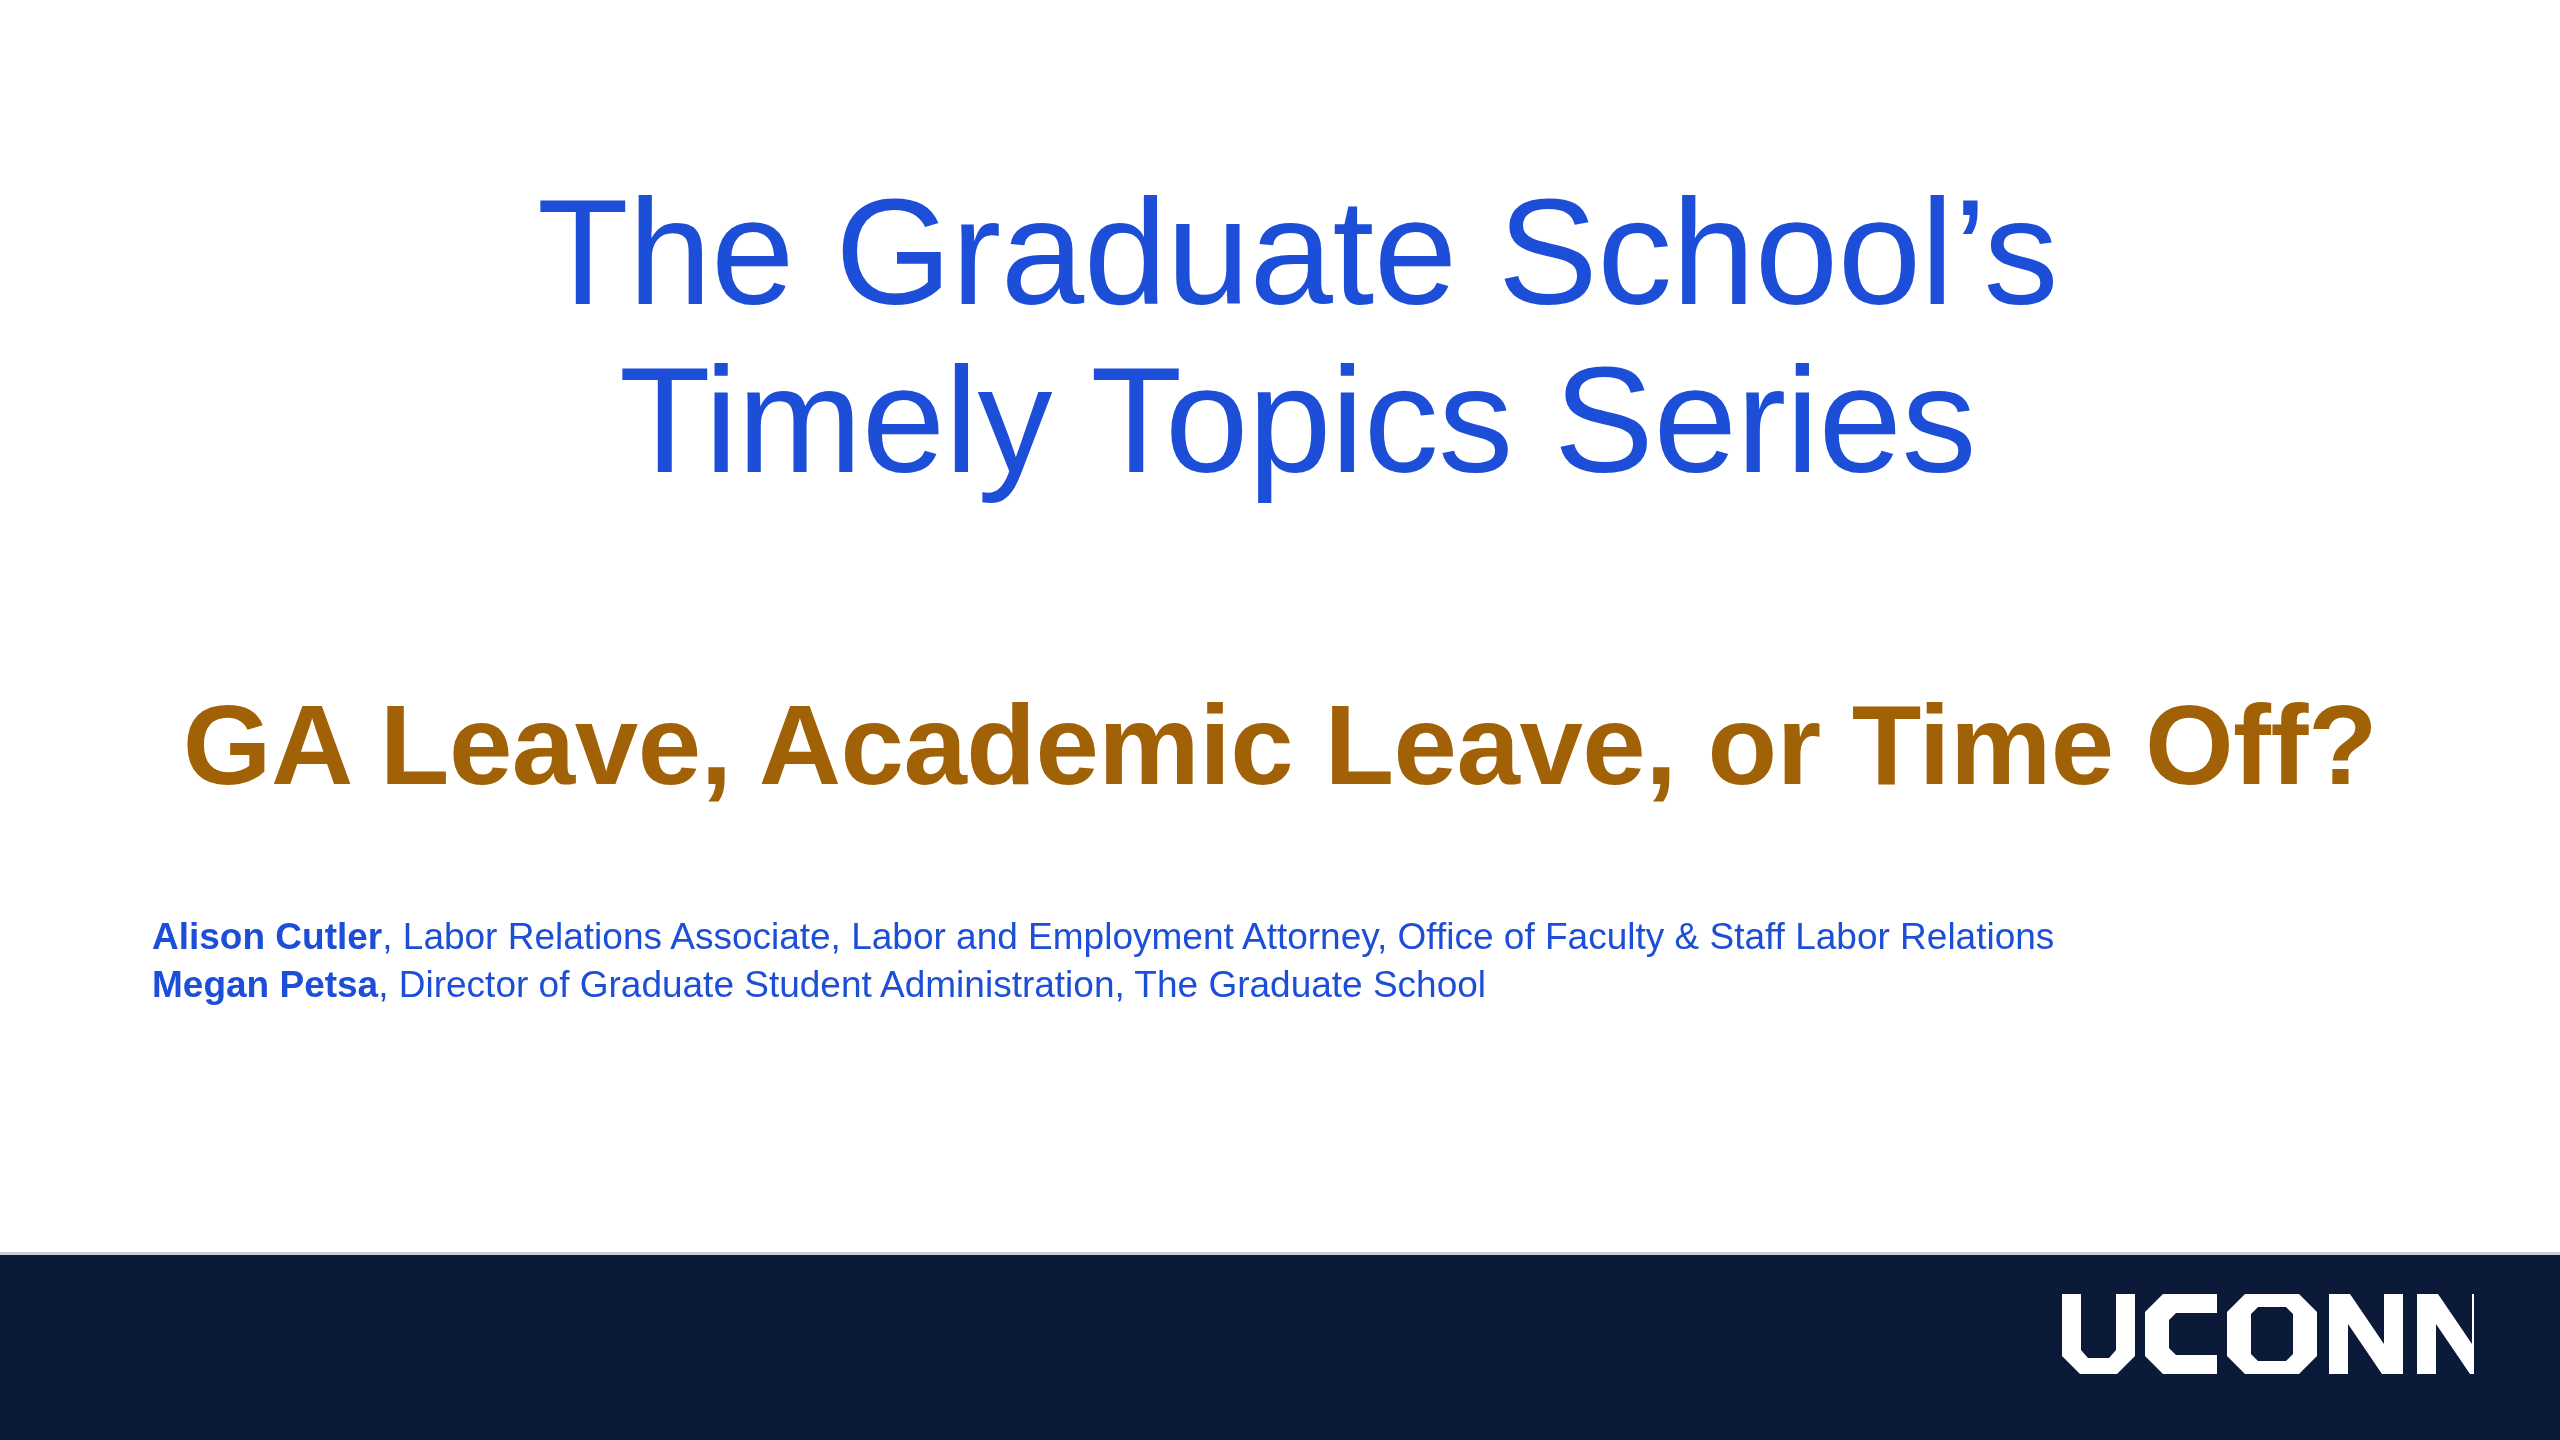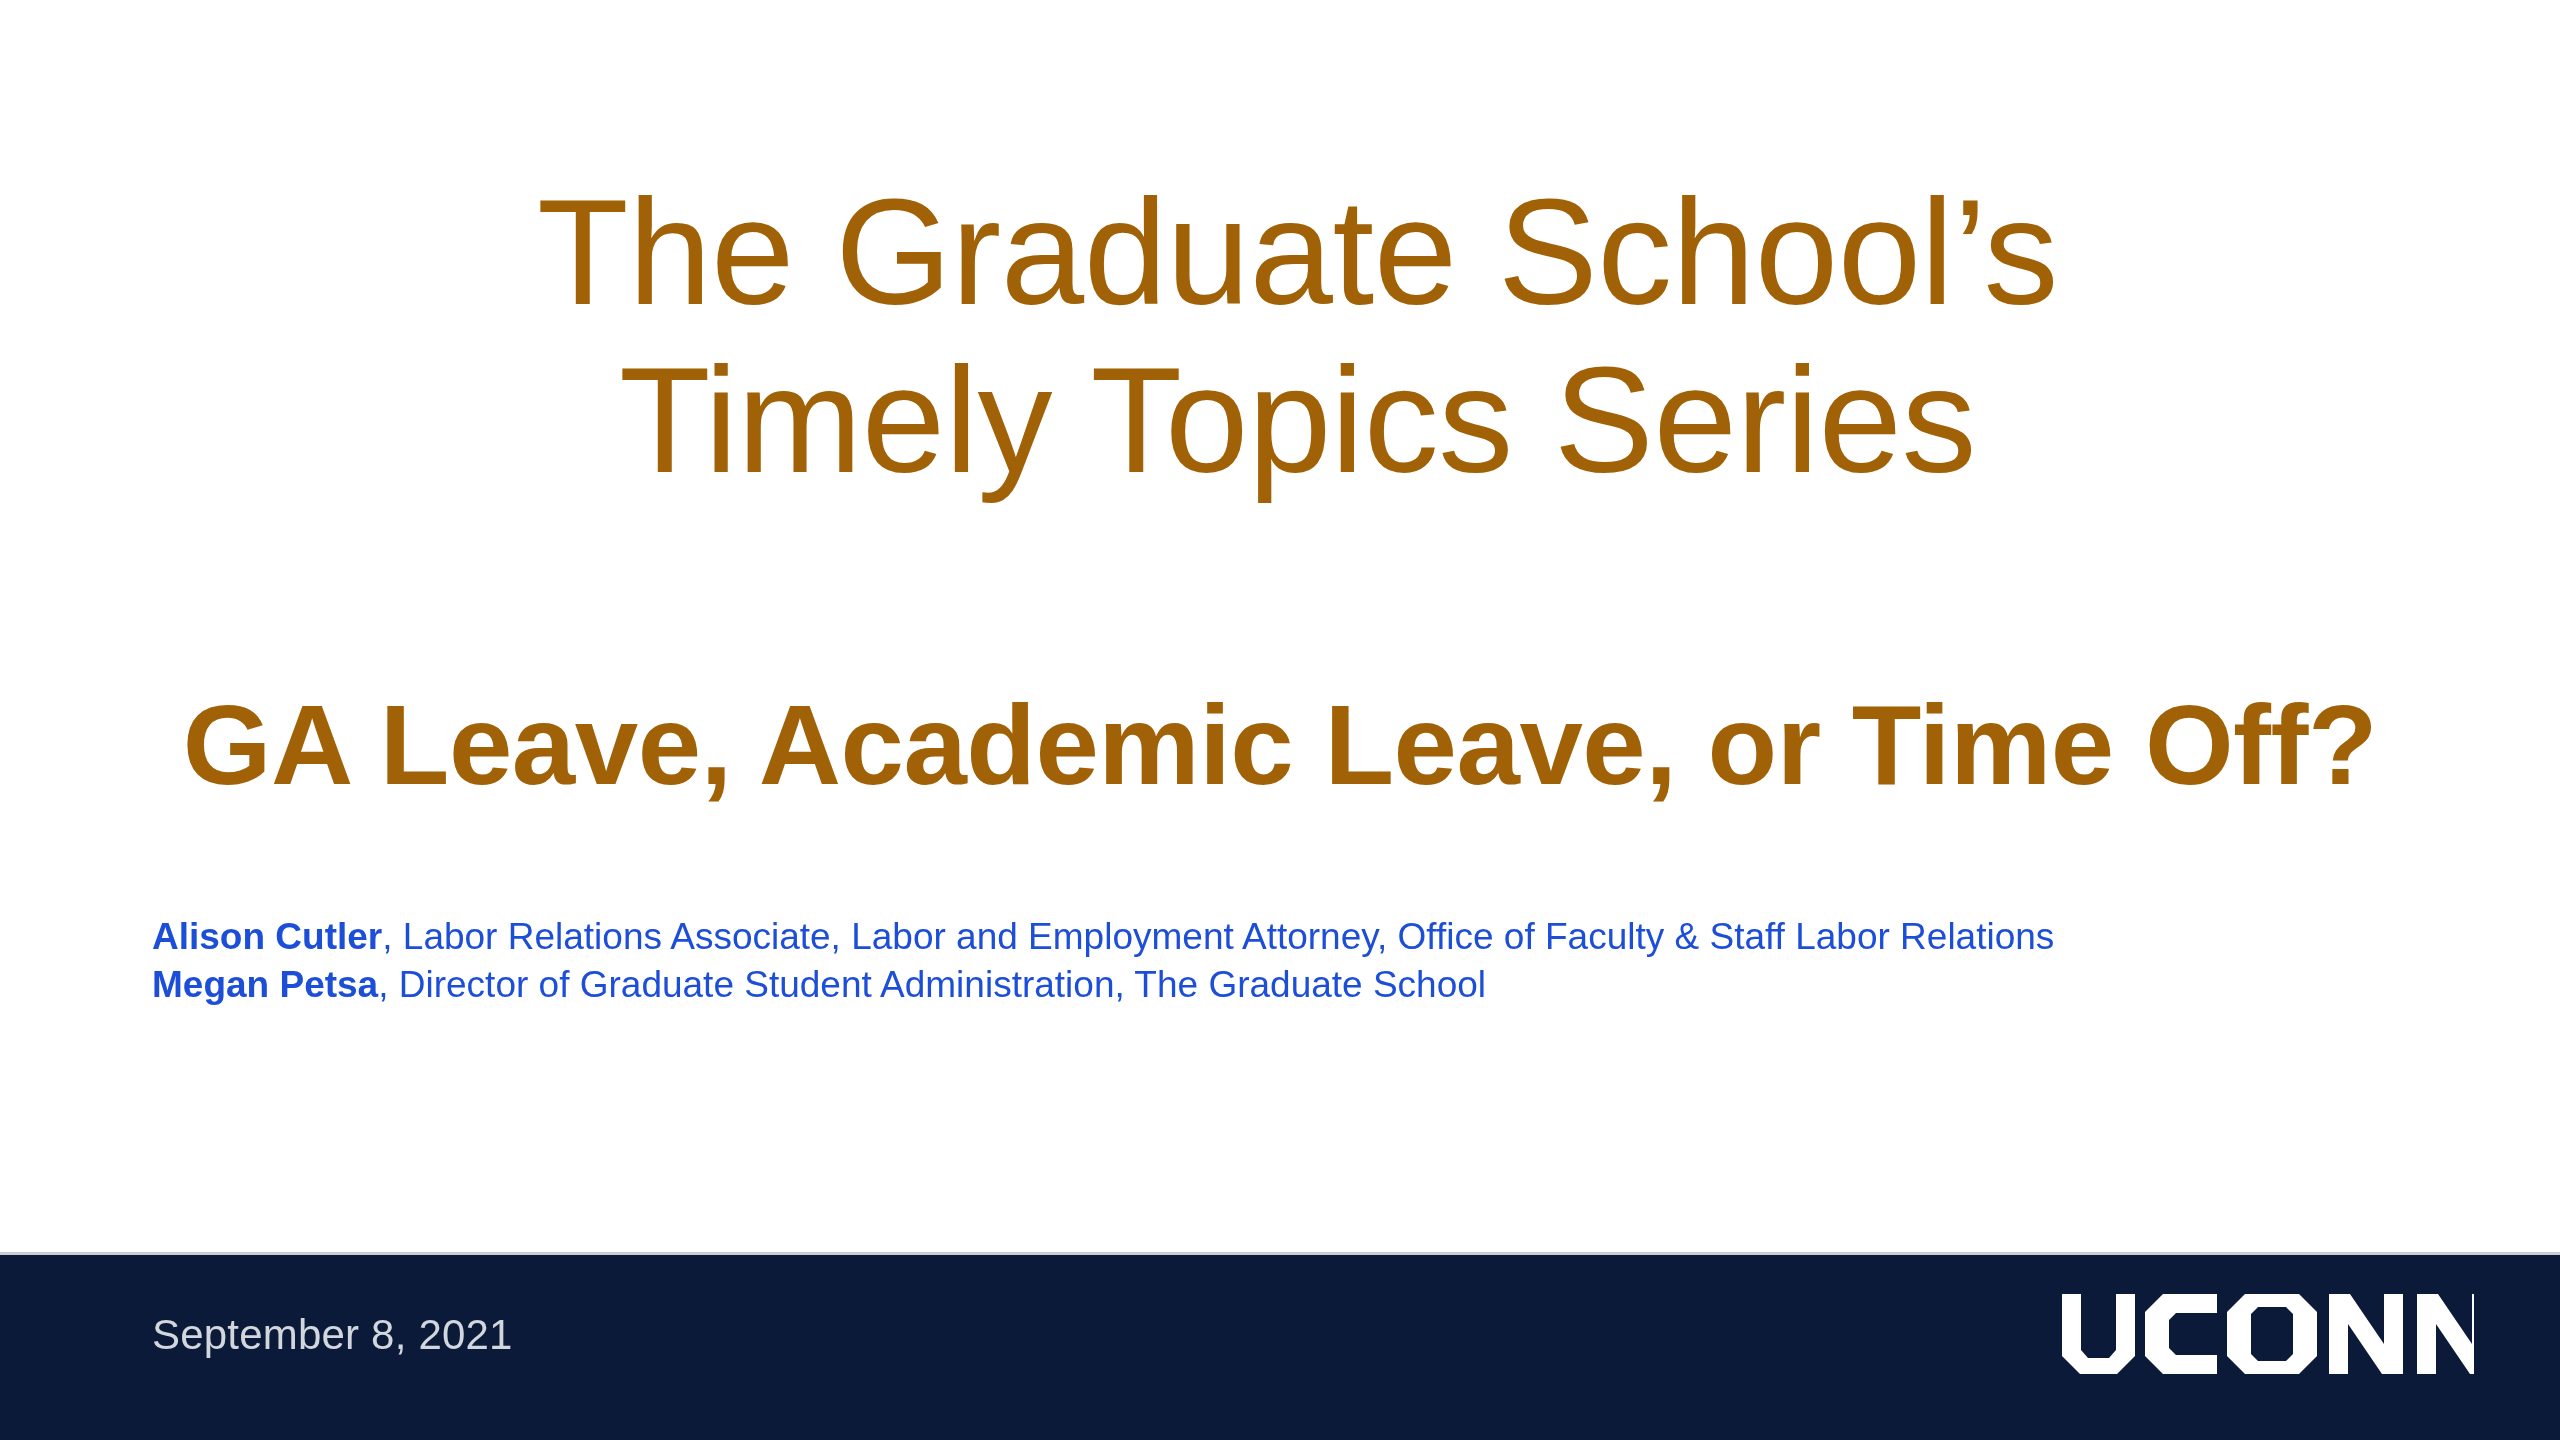--- a/index.html
+++ b/index.html
@@ -25,21 +25,21 @@
     left: 0;
     top: 168px;
     width: 2560px;
     text-align: center;
   }
 
   #slide-title {
     font-size: 150px;
     line-height: 168px;
     font-weight: 400;
-    color: #a16207;
+    color: #1d4ed8;
     letter-spacing: -0.5px;
     white-space: pre-line;
     padding-left: 35px;
   }
 
   
   #subtitle-block {
     position: absolute;
     left: 0;
     top: 686px;
@@ -138,21 +138,20 @@
 
     <div class="presenter-line">
       <span class="presenter-name">Megan Petsa</span><span class="presenter-role">, Director of Graduate Student Administration, The Graduate School</span>
     </div>
 
 
   </div>
 
   <div id="footer-bar"></div>
 
-  <div id="footer-date">September 8, 2021</div>
 
   <div id="uconn-logo">
     <svg viewBox="0 0 412 80" xmlns="http://www.w3.org/2000/svg" aria-hidden="true">
       <g fill="#ffffff">
 
         <path d="M0 0 L19 0 L19 56 L26 64 L47 64 L54 56 L54 0 L73 0 L73 62 L55 80 L18 80 L0 62 Z"></path>
 
         <path d="M101 0 L155 0 L155 19 L114 19 L107 26 L107 54 L114 61 L155 61 L155 80 L101 80 L83 62 L83 18 Z"></path>
 
         <path d="M183 0 L237 0 L255 18 L255 62 L237 80 L183 80 L165 62 L165 18 Z

